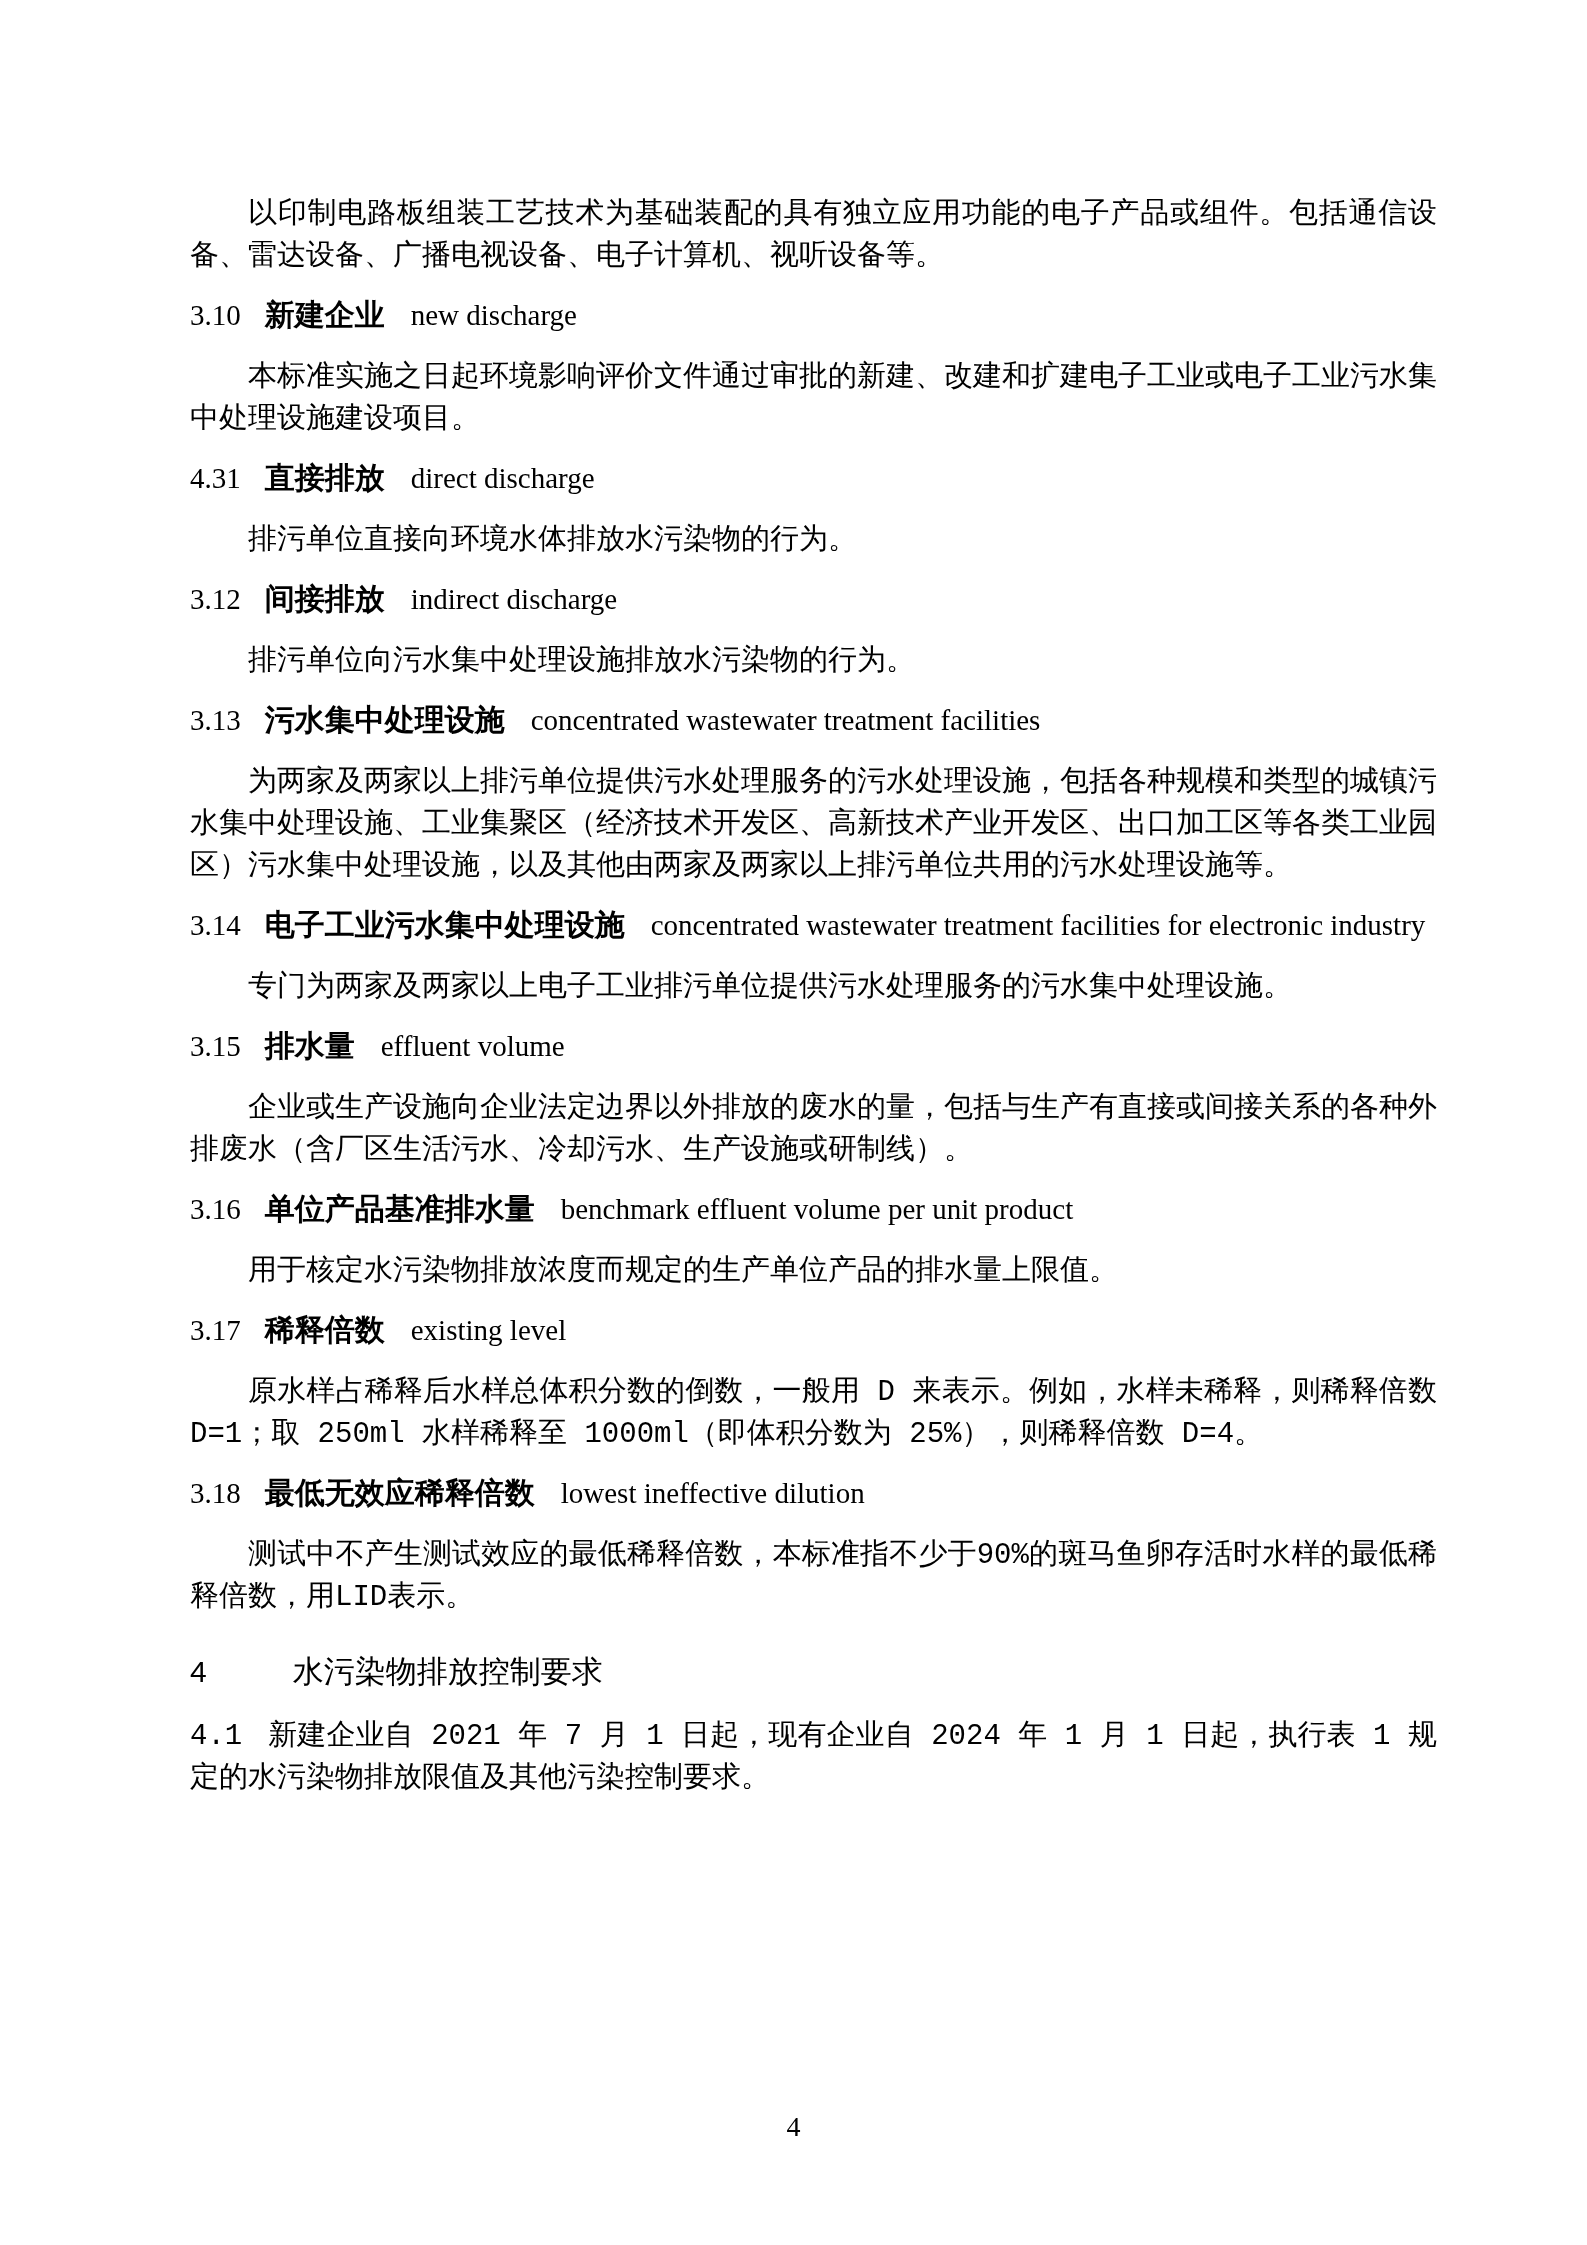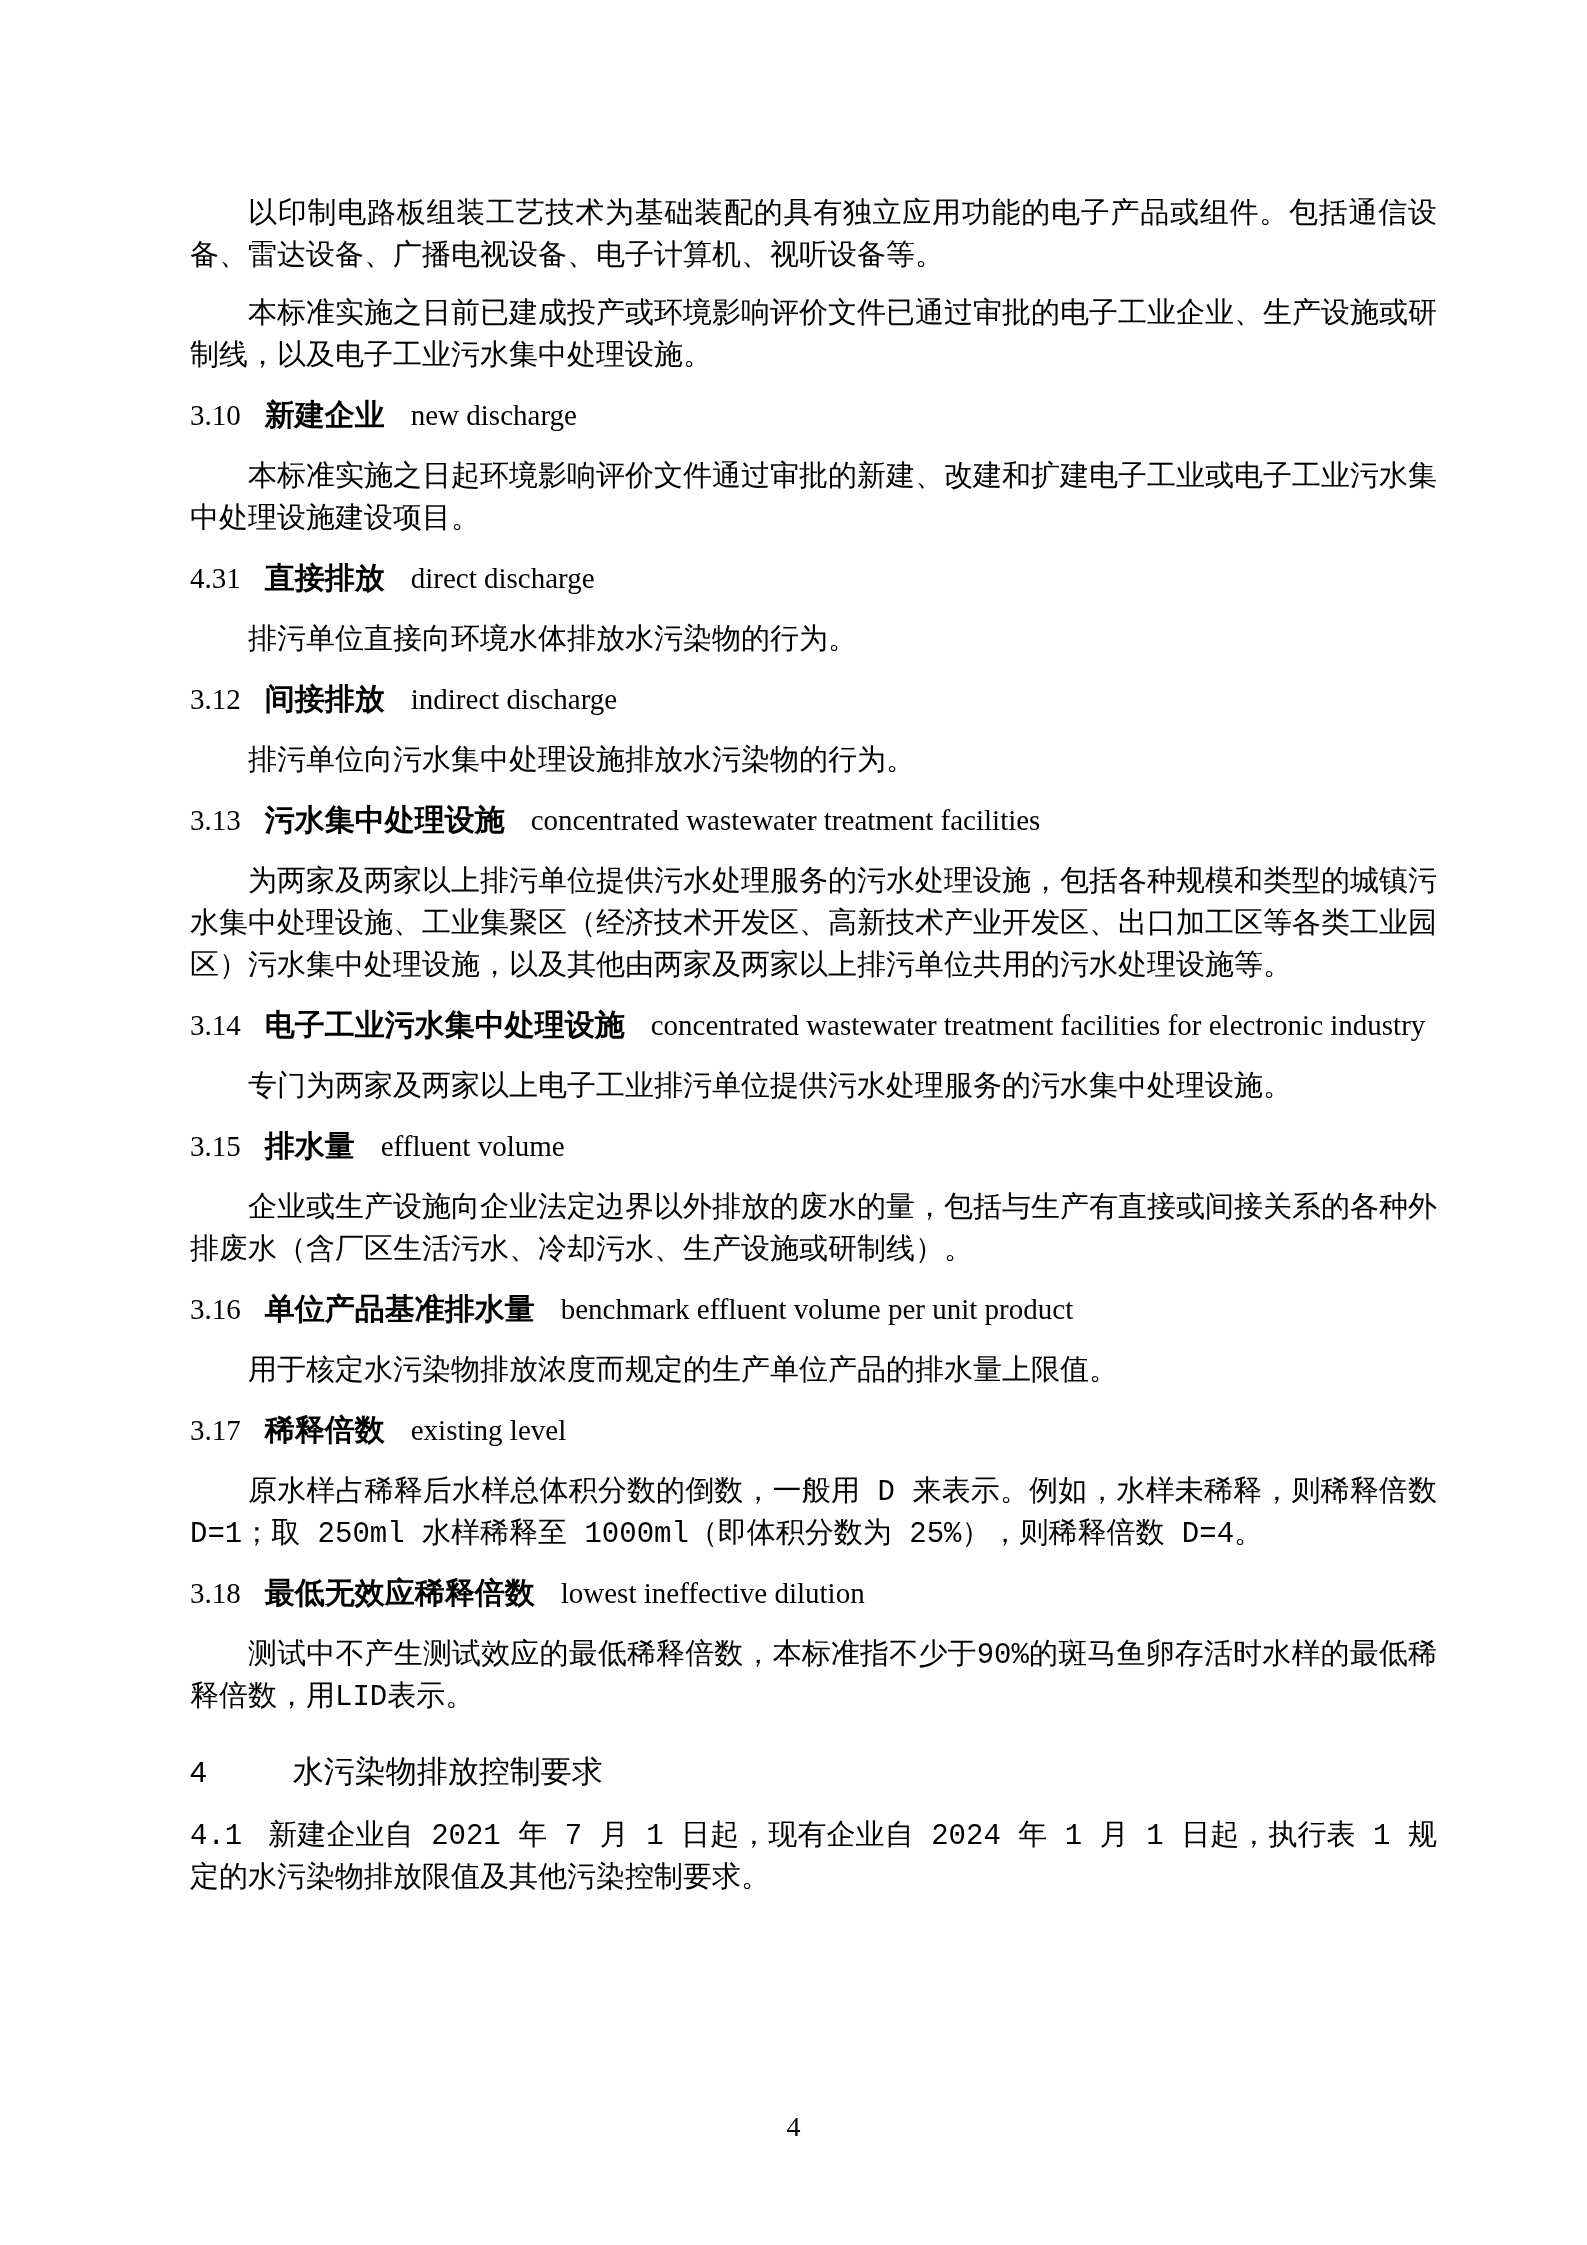--- a/index.html
+++ b/index.html
@@ -85,21 +85,20 @@
     color: #000000;
   }
 </style>
 </head>
 <body>
 
 <div class="page">
 
   <p class="body-para first">以印制电路板组装工艺技术为基础装配的具有独立应用功能的电子产品或组件。包括通信设备、雷达设备、广播电视设备、电子计算机、视听设备等。</p>
 
-  <p class="body-para">本标准实施之日前已建成投产或环境影响评价文件已通过审批的电子工业企业、生产设施或研制线，以及电子工业污水集中处理设施。</p>
 
   <div class="section-heading">
     <span class="sec-num">3.10</span><span class="sec-zh">新建企业</span><span class="sec-en">new discharge</span>
   </div>
   <p class="body-para">本标准实施之日起环境影响评价文件通过审批的新建、改建和扩建电子工业或电子工业污水集中处理设施建设项目。</p>
 
   <div class="section-heading">
     <span class="sec-num">4.31</span><span class="sec-zh">直接排放</span><span class="sec-en">direct discharge</span>
   </div>
   <p class="body-para">排污单位直接向环境水体排放水污染物的行为。</p>

